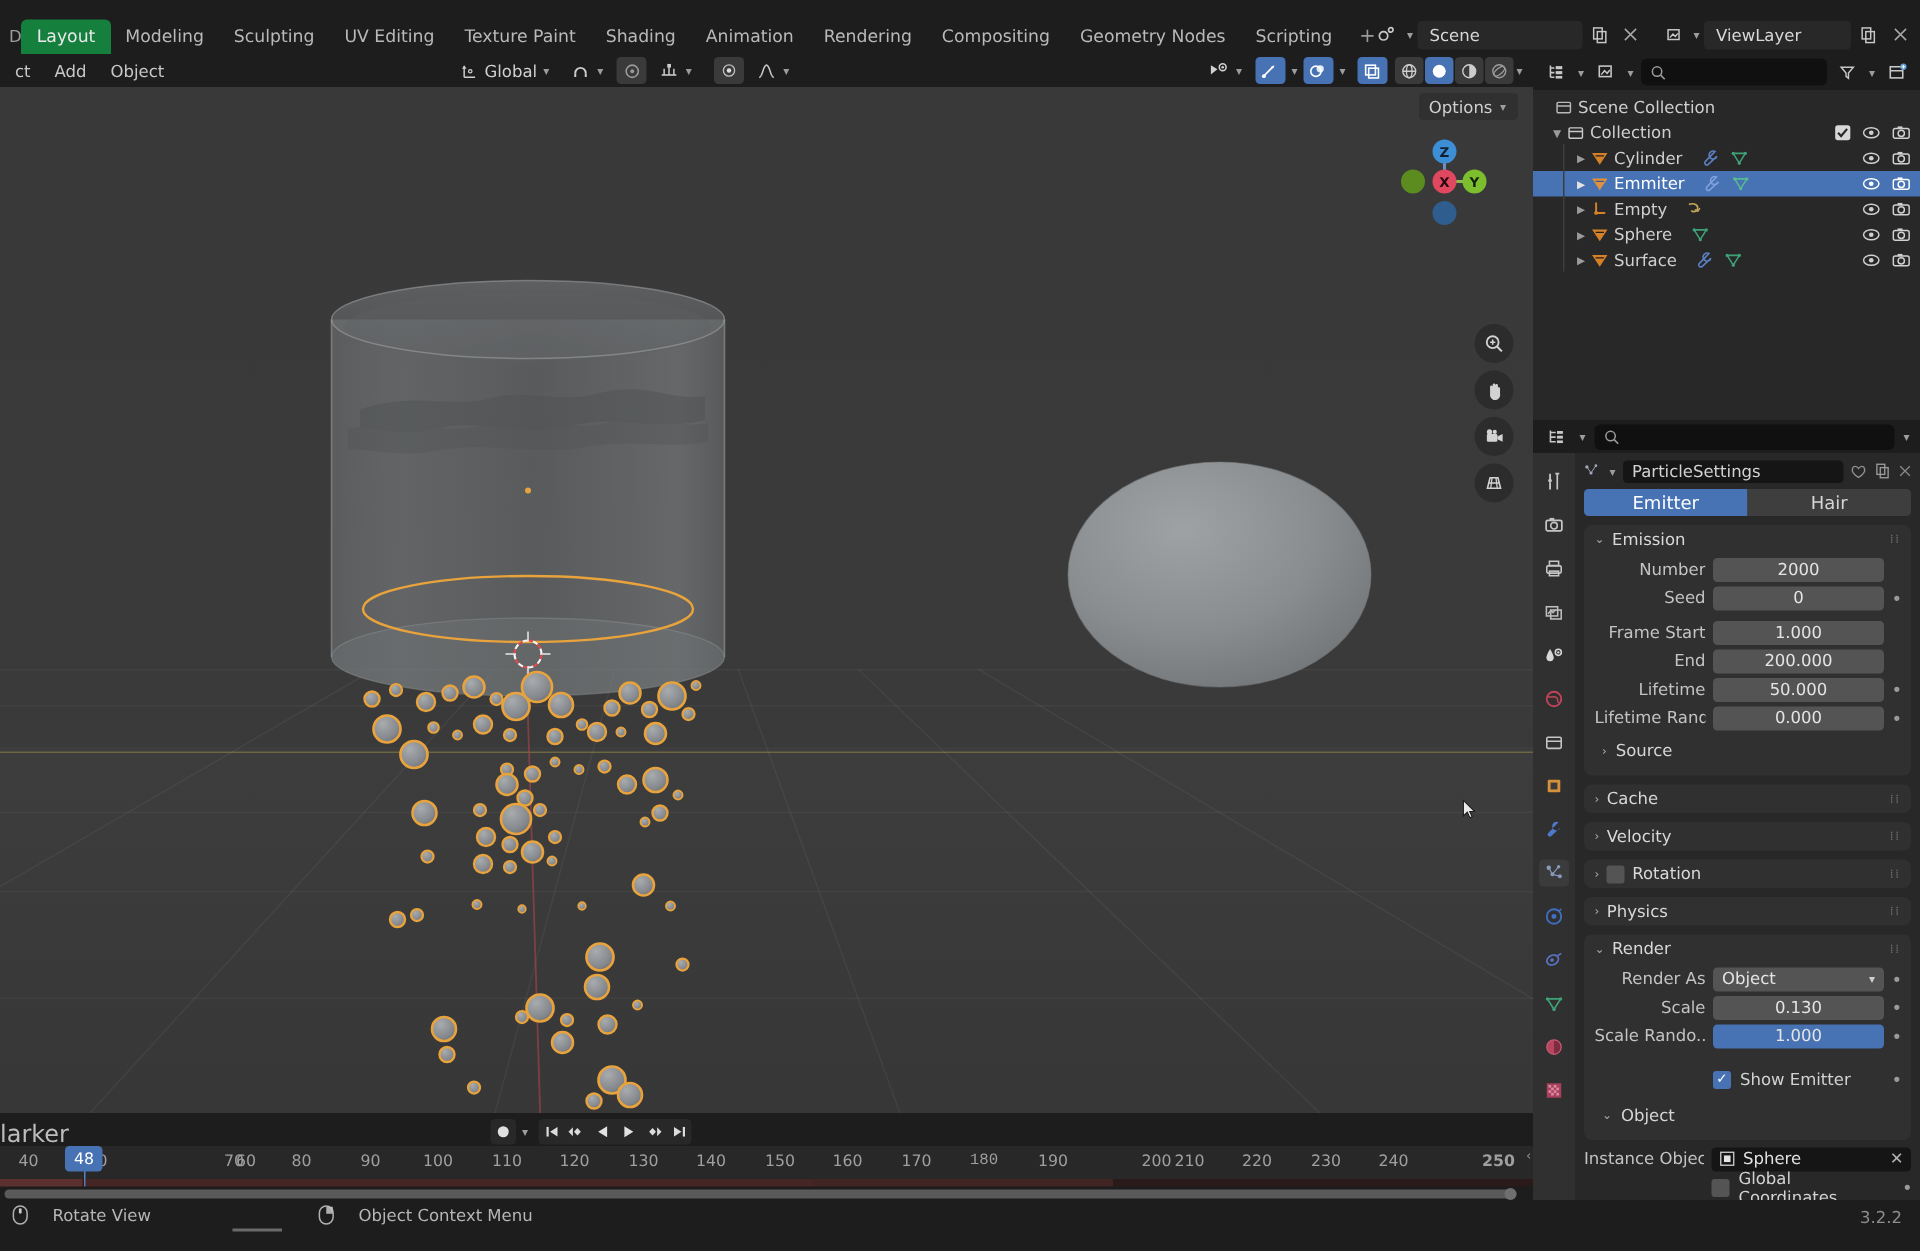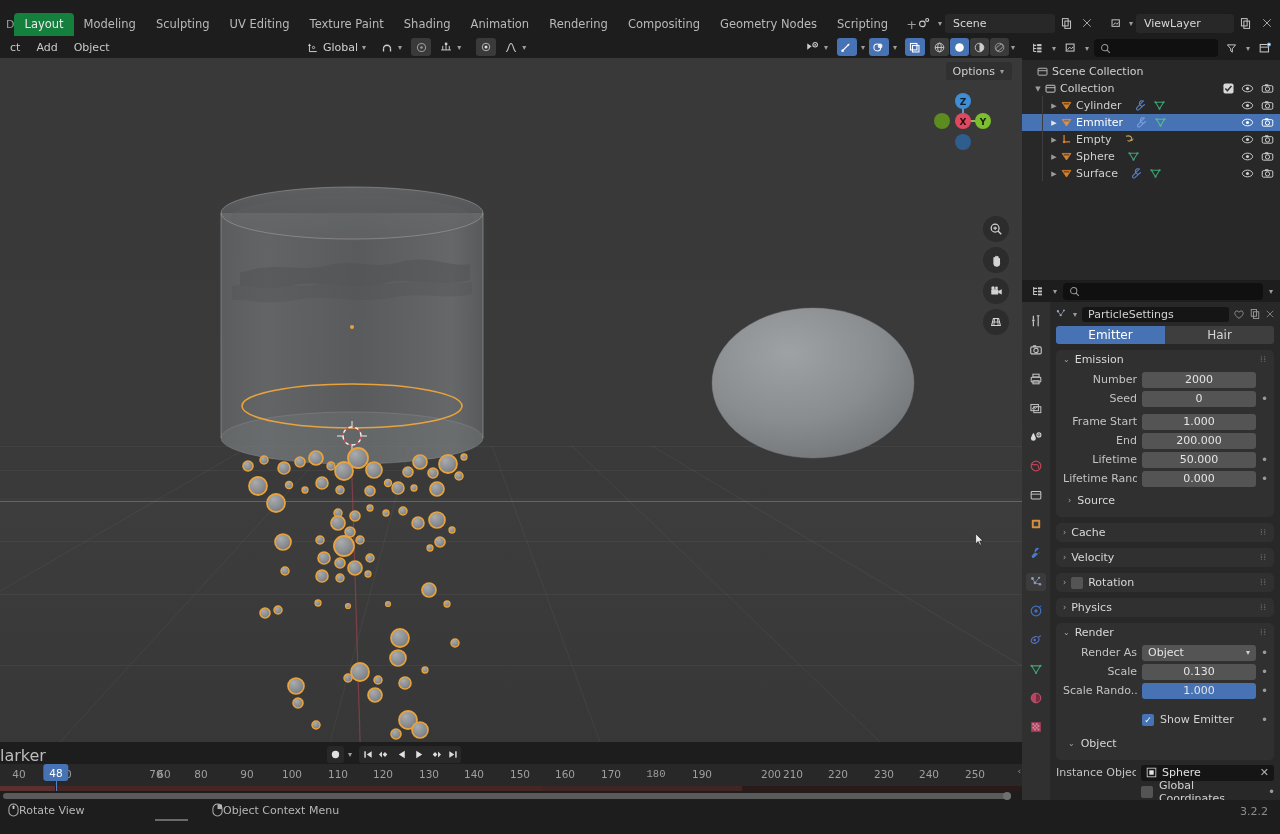--- a/index.html
+++ b/index.html
@@ -117,21 +117,21 @@
   .cbox.off{ background:#545454; }
   .selfld{ flex:1; height:16px; background:#545454; border-radius:3px; display:flex; align-items:center;
            padding:0 6px; font-size:11px; color:#e4e4e4; position:relative; }
   .selfld .cv{ margin-left:auto; font-size:8px; color:#cfcfcf; }
   .objfld{ flex:1; height:16px; background:#151515; border-radius:3px; display:flex; align-items:center;
            padding:0 5px; gap:5px; font-size:11px; color:#e0e0e0; }
   .objfld .x{ margin-left:auto; color:#b0b0b0; font-size:11px; }
 
   
   .status{ position:absolute; left:0; top:800px; width:1280px; height:34px; background:#1d1d1d; }
-  .st-item{ position:absolute; top:3px; display:flex; align-items:center; gap:0; font-size:11px; color:#b6b6b6; }
+  .st-item{ position:absolute; top:3px; display:flex; align-items:center; gap:16px; font-size:11px; color:#b6b6b6; }
   .ver{ position:absolute; right:12px; top:5px; font-size:11px; color:#8d8d8d; }
   .st-underline{ position:absolute; left:155px; top:19px; width:33px; height:2px; background:#6a6a6a; }
   svg{ display:block; }
 </style>
 </head>
 <body>
 
 <div class="app">
 
   <div class="topbar">
@@ -603,21 +603,21 @@
       <div class="tick" style="left:520px;">150</div>
       <div class="tick" style="left:565px;">160</div>
       <div class="tick" style="left:611px;">170</div>
       <div class="tick" style="left:656px;font-family:Liberation Mono, monospace;">180</div>
       <div class="tick" style="left:702px;">190</div>
       <div class="tick" style="left:747px;margin-left:24px;">200</div>
       <div class="tick" style="left:793px;">210</div>
       <div class="tick" style="left:838px;">220</div>
       <div class="tick" style="left:884px;">230</div>
       <div class="tick" style="left:929px;">240</div>
-      <div class="tick" style="left:975px;">250</div>
+      <div class="tick" style="left:999px;font-weight:bold;">250</div>
     </div>
 
     <div class="tl-range">
       <div class="tl-range-in" style="left:0;width:55px;"></div>
       <div class="tl-range-in" style="left:57px;width:485px;opacity:0.55;"></div>
       <div class="tl-range-in" style="left:542px;width:200px;opacity:0.45;"></div>
     </div>
     <div class="playhead" style="left:56px;"></div>
     <div class="playhead-lbl" style="left:56px;">48</div>
 

